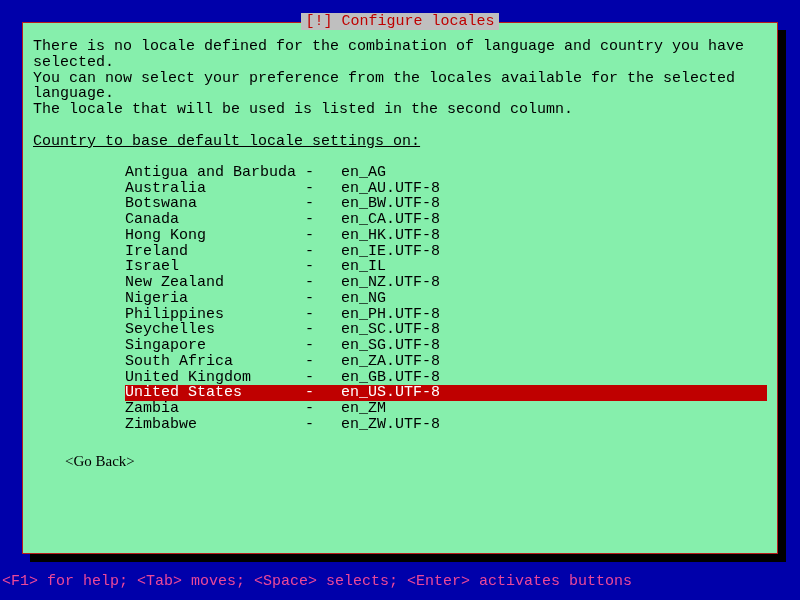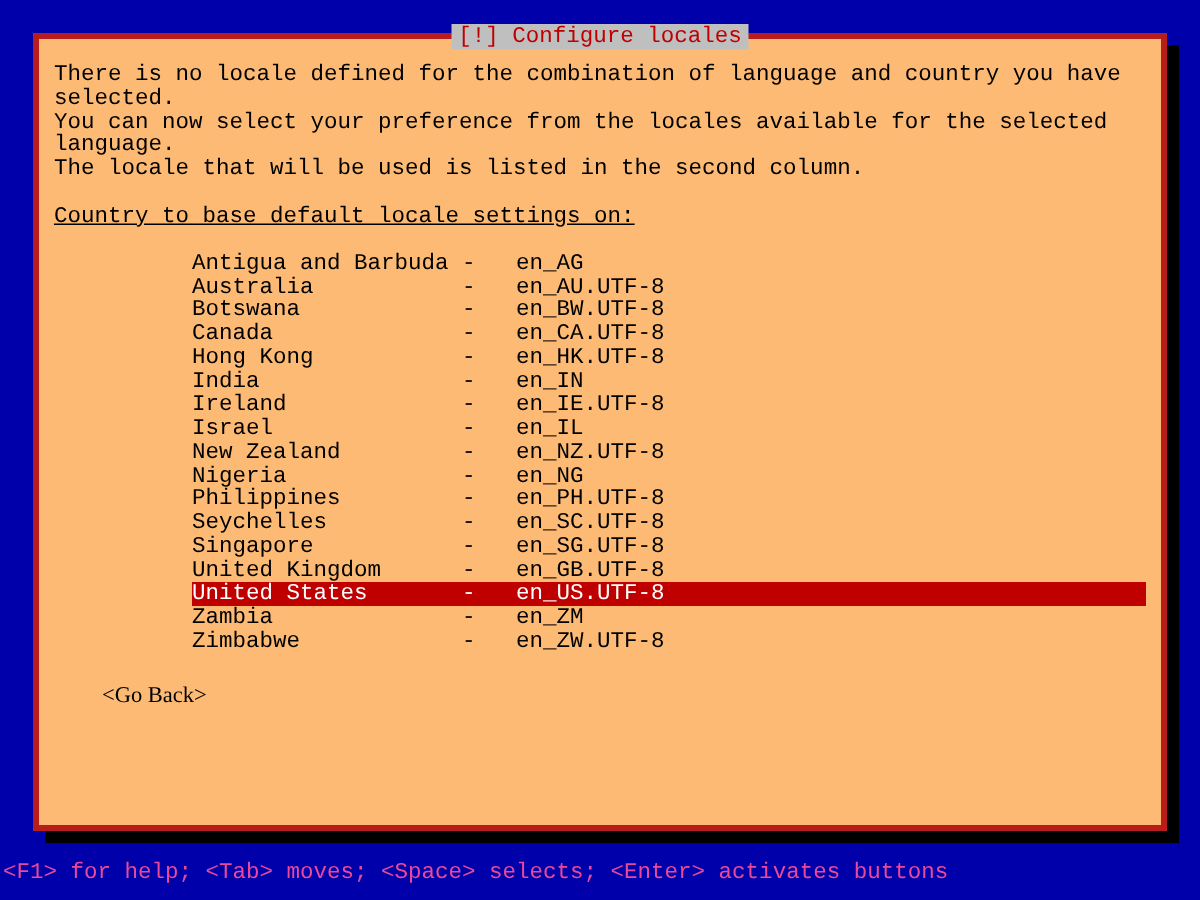--- a/index.html
+++ b/index.html
@@ -19,26 +19,26 @@
     .shadow {
       position: absolute;
       background: #000000;
       top: 30px;
       left: 30px;
       width: 756px;
       height: 532px;
     }
     .dialog {
       position: absolute;
-      background: #fdba74;
+      background: #86efac;
       top: 22px;
       left: 22px;
       width: 756px;
       height: 532px;
-      border: 4px solid #b91c1c;
+      border: 1px solid #b91c1c;
     }
     .title-bar {
       position: absolute;
       top: -10px;
       left: 0;
       width: 100%;
       text-align: center;
       color: #bf0000;
       background: transparent;
     }
@@ -109,28 +109,28 @@
     <div class="description">There is no locale defined for the combination of language and country you have selected.
 You can now select your preference from the locales available for the selected language.
 The locale that will be used is listed in the second column.</div>
     <div class="prompt">Country to base default locale settings on:</div>
     <div class="locale-list" id="locale-list">
         <div class="locale-row"><span class="country-cell">Antigua and Barbuda</span><span class="sep-cell">-</span><span class="locale-cell">en_AG</span></div>
         <div class="locale-row"><span class="country-cell">Australia</span><span class="sep-cell">-</span><span class="locale-cell">en_AU.UTF-8</span></div>
         <div class="locale-row"><span class="country-cell">Botswana</span><span class="sep-cell">-</span><span class="locale-cell">en_BW.UTF-8</span></div>
         <div class="locale-row"><span class="country-cell">Canada</span><span class="sep-cell">-</span><span class="locale-cell">en_CA.UTF-8</span></div>
         <div class="locale-row"><span class="country-cell">Hong Kong</span><span class="sep-cell">-</span><span class="locale-cell">en_HK.UTF-8</span></div>
-        <div class="locale-row"><span class="country-cell">India</span><span class="sep-cell">-</span><span class="locale-cell">en_IN</span></div>
         <div class="locale-row"><span class="country-cell">Ireland</span><span class="sep-cell">-</span><span class="locale-cell">en_IE.UTF-8</span></div>
         <div class="locale-row"><span class="country-cell">Israel</span><span class="sep-cell">-</span><span class="locale-cell">en_IL</span></div>
         <div class="locale-row"><span class="country-cell">New Zealand</span><span class="sep-cell">-</span><span class="locale-cell">en_NZ.UTF-8</span></div>
         <div class="locale-row"><span class="country-cell">Nigeria</span><span class="sep-cell">-</span><span class="locale-cell">en_NG</span></div>
         <div class="locale-row"><span class="country-cell">Philippines</span><span class="sep-cell">-</span><span class="locale-cell">en_PH.UTF-8</span></div>
         <div class="locale-row"><span class="country-cell">Seychelles</span><span class="sep-cell">-</span><span class="locale-cell">en_SC.UTF-8</span></div>
         <div class="locale-row"><span class="country-cell">Singapore</span><span class="sep-cell">-</span><span class="locale-cell">en_SG.UTF-8</span></div>
+        <div class="locale-row"><span class="country-cell">South Africa</span><span class="sep-cell">-</span><span class="locale-cell">en_ZA.UTF-8</span></div>
         <div class="locale-row"><span class="country-cell">United Kingdom</span><span class="sep-cell">-</span><span class="locale-cell">en_GB.UTF-8</span></div>
         <div class="locale-row selected"><span class="country-cell">United States</span><span class="sep-cell">-</span><span class="locale-cell">en_US.UTF-8</span></div>
         <div class="locale-row"><span class="country-cell">Zambia</span><span class="sep-cell">-</span><span class="locale-cell">en_ZM</span></div>
         <div class="locale-row"><span class="country-cell">Zimbabwe</span><span class="sep-cell">-</span><span class="locale-cell">en_ZW.UTF-8</span></div>
       </div>
     <div class="go-back">&lt;Go Back&gt;</div>
   </div>
 </div>
 
 <div class="status-bar">&lt;F1&gt; for help; &lt;Tab&gt; moves; &lt;Space&gt; selects; &lt;Enter&gt; activates buttons</div>

